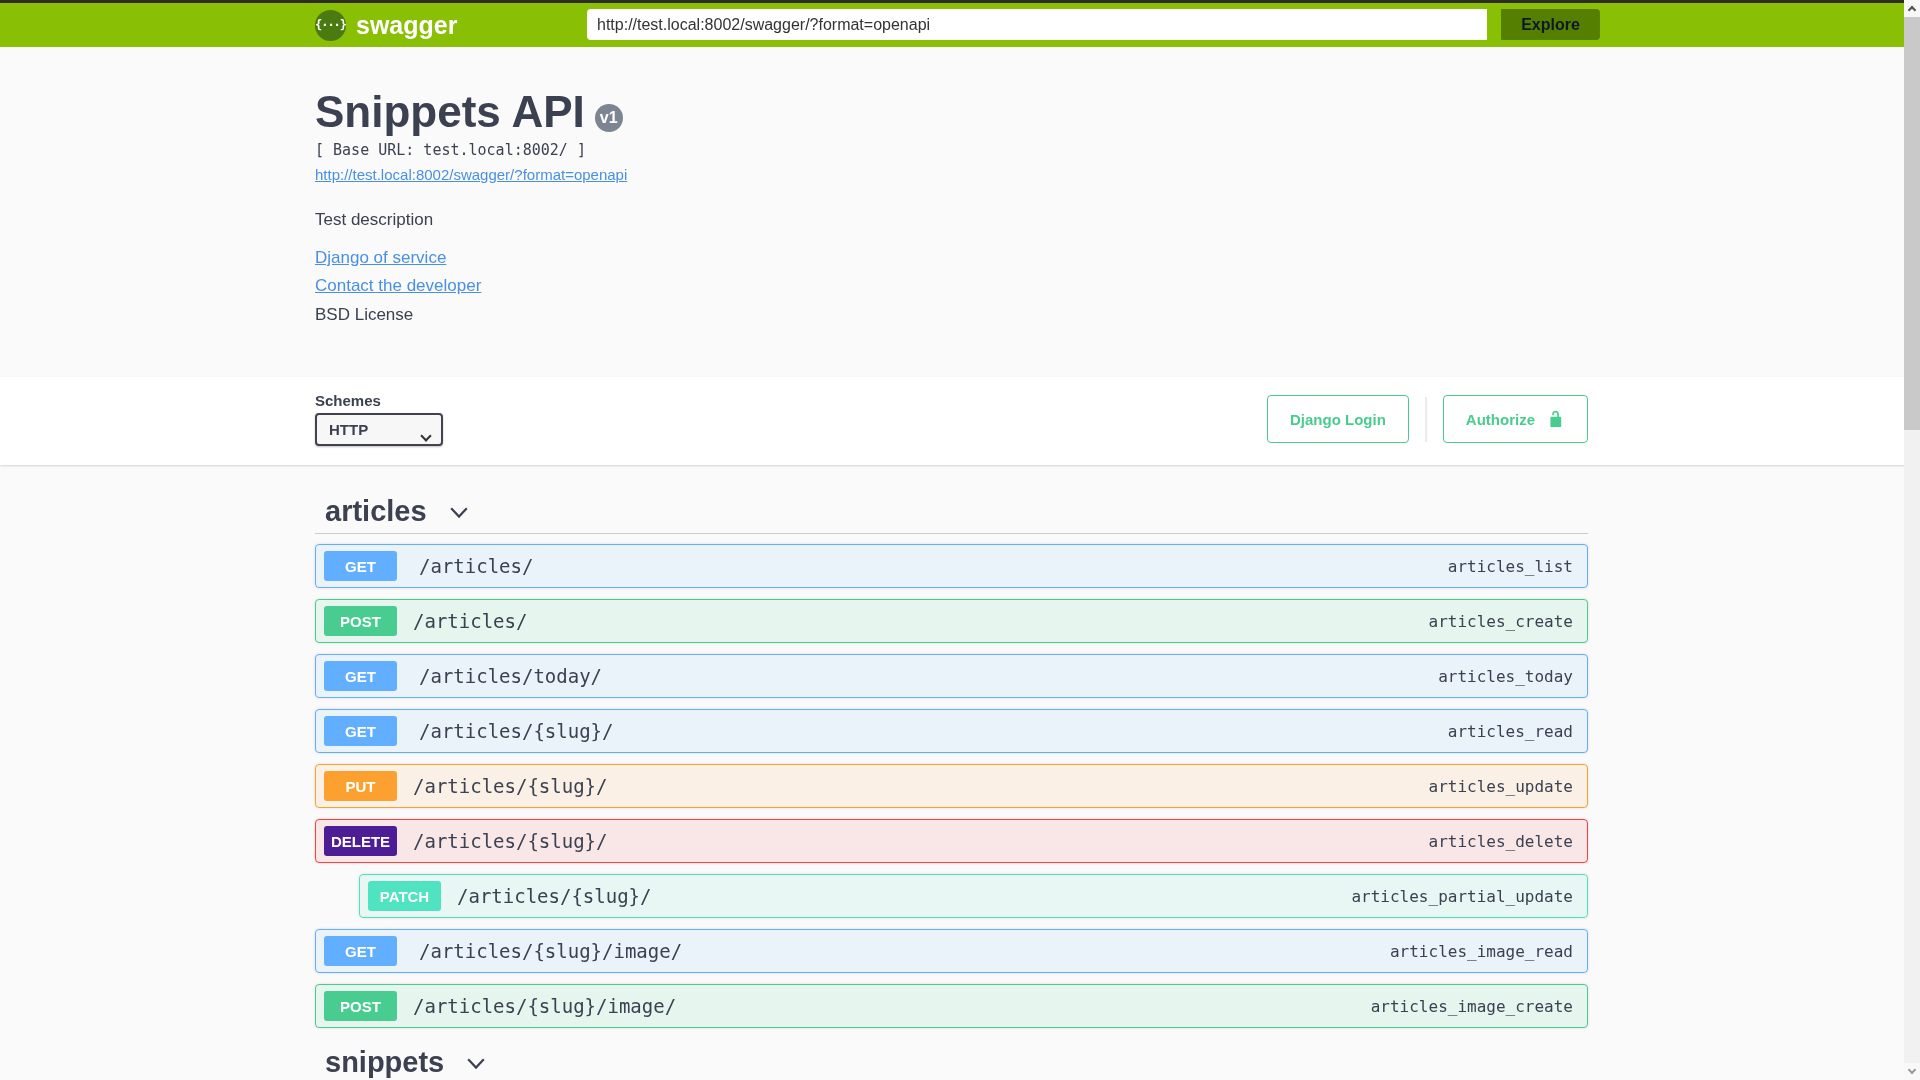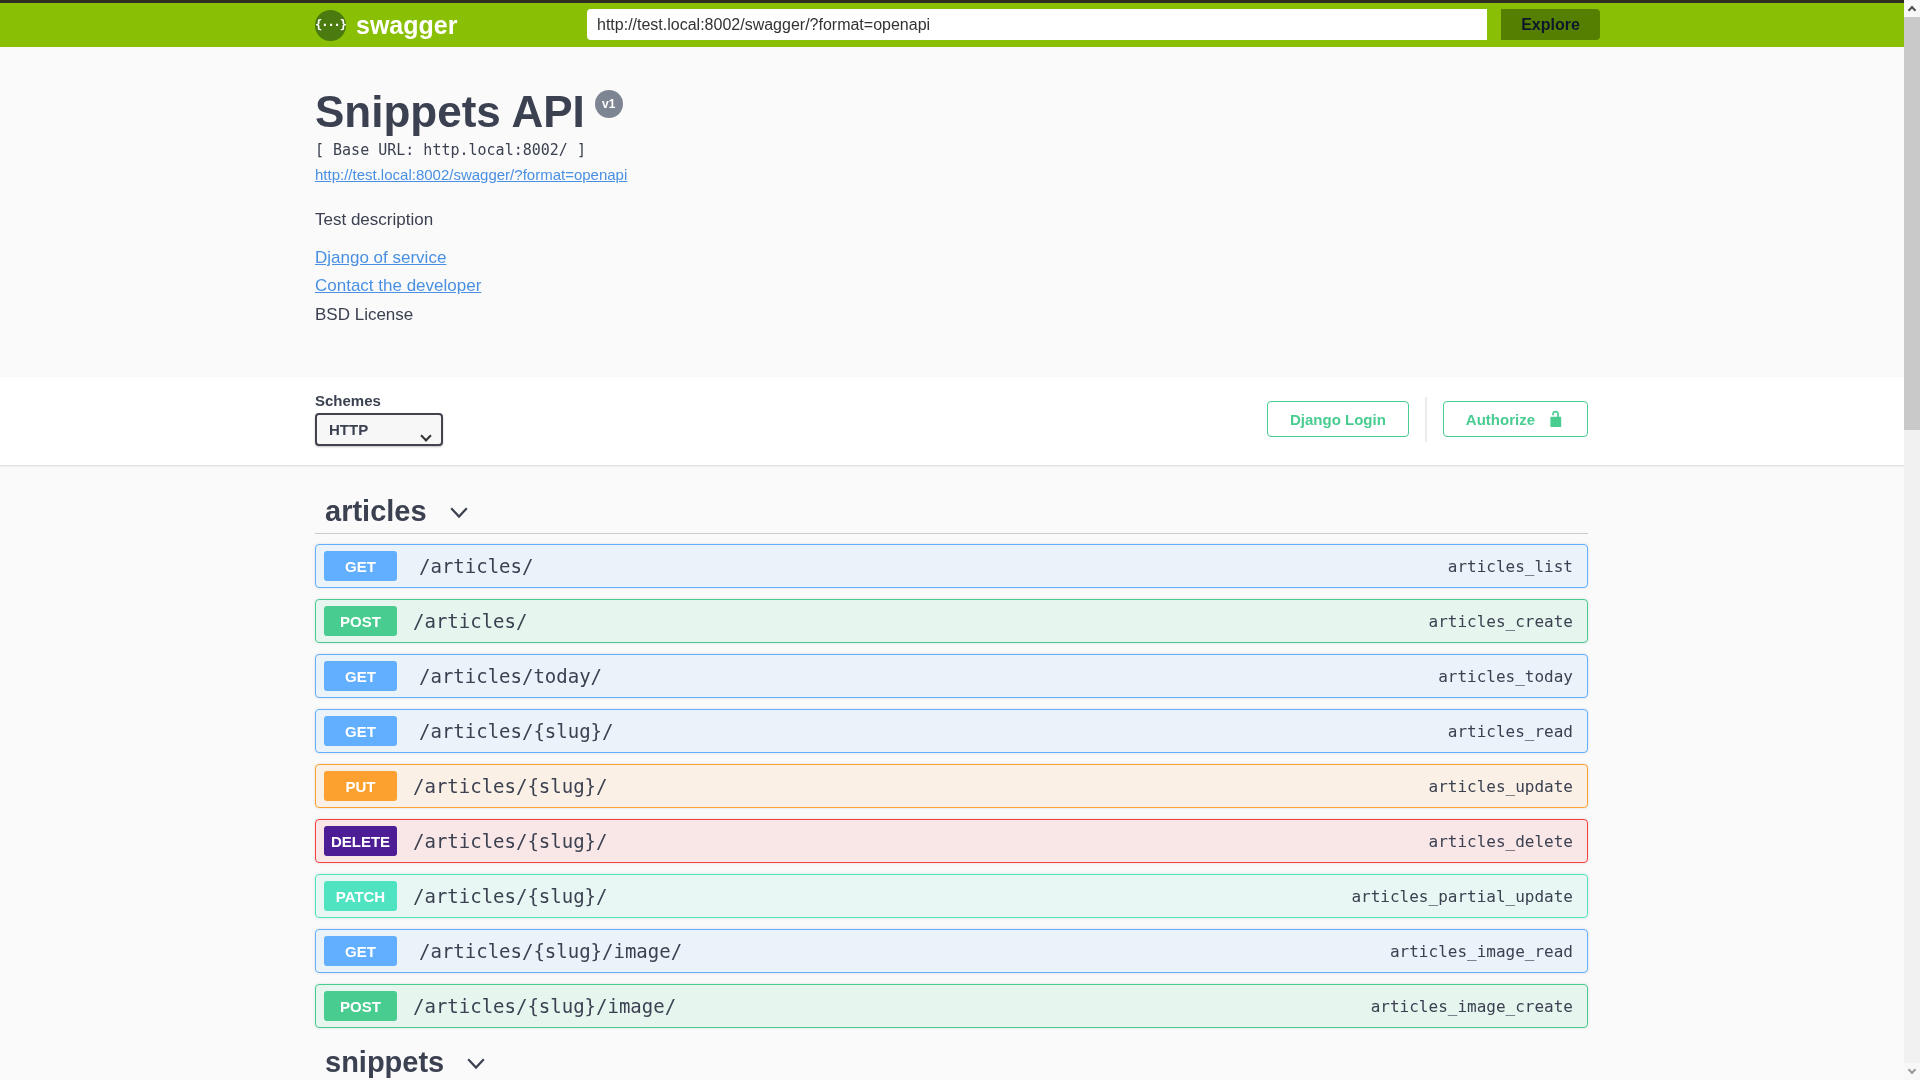--- a/index.html
+++ b/index.html
@@ -55,23 +55,23 @@
   
   .info { padding-top: 41px; padding-bottom: 52px; }
   .api-title {
     display: flex; align-items: flex-start;
     font-size: 44px; font-weight: bold; color: #3b4151;
     line-height: 48px;
   }
   .version-badge {
     width: 28px; height: 28px; border-radius: 50%;
     background: #7d8492; color: #fff;
-    font-size: 12px; font-weight: bold;
+    font-size: 16px; font-weight: bold;
     display: flex; align-items: center; justify-content: center;
-    margin-left: 10px; margin-top: 2px;
+    margin-left: 10px; margin-top: 16px;
   }
   .base-url {
     font-family: "DejaVu Sans Mono", monospace;
     font-size: 15px; color: #3b4151; margin-top: 5px;
   }
   .spec-link {
     display: inline-block; margin-top: 7px;
     font-size: 15px; color: #4990e2; text-decoration: underline;
   }
   .description { margin-top: 26px; font-size: 17px; color: #3b4151; }
@@ -104,21 +104,21 @@
   }
   .select-chevron {
     position: absolute; right: 13px; top: 11px;
     width: 8px; height: 8px;
     border-right: 2px solid #333; border-bottom: 2px solid #333;
     transform: rotate(45deg);
     pointer-events: none;
   }
   .auth-wrapper { display: flex; align-items: center; }
   .auth-btn {
-    height: 36px; padding: 0 22px;
+    height: 48px; padding: 0 22px;
     background: transparent;
     border: 1.5px solid #49cc90; border-radius: 4px;
     color: #49cc90; font-size: 15px; font-weight: bold;
     font-family: "Liberation Sans", sans-serif;
     display: flex; align-items: center; gap: 12px;
     cursor: pointer;
   }
   .auth-divider { width: 2px; height: 45px; background: #ebebeb; margin: 0 16px; }
 
   
@@ -139,21 +139,21 @@
     display: flex; align-items: center;
     border: 1px solid; border-radius: 4px;
     margin-bottom: 11px;
     box-shadow: 0 0 3px rgba(0,0,0,.12);
     cursor: pointer;
   }
   .opblock.get    { background: rgba(97,175,254,.1);  border-color: #61affe; gap: 6px; }
   .opblock.post   { background: rgba(73,204,144,.1);  border-color: #49cc90; }
   .opblock.put    { background: rgba(252,161,48,.1);  border-color: #fca130; }
   .opblock.delete { background: rgba(249,62,62,.1);   border-color: #f93e3e; }
-  .opblock.patch  { background: rgba(80,227,194,.1);  border-color: #50e3c2; }
+  .opblock.patch  { background: rgba(80,227,194,.1);  border-color: #50e3c2; margin-left: 44px; }
   .method-badge {
     min-width: 73px; height: 30px; margin-left: 8px;
     border-radius: 3px; color: #fff;
     font-size: 15px; font-weight: bold;
     display: flex; align-items: center; justify-content: center;
     padding: 0 6px;
   }
   .get    .method-badge { background: #61affe; }
   .post   .method-badge { background: #49cc90; }
   .put    .method-badge { background: #fca130; }
@@ -211,21 +211,21 @@
     <input type="text" value="http://test.local:8002/swagger/?format=openapi" style="">
     <button class="explore-btn">Explore</button>
   </div>
 </div>
 
 <div class="info wrapper">
   <div class="api-title">
     <span>Snippets API</span>
     <span class="version-badge">v1</span>
   </div>
-  <div class="base-url">[ Base URL: http.local:8002/ ]</div>
+  <div class="base-url">[ Base URL: test.local:8002/ ]</div>
   <a href="#" class="spec-link">http://test.local:8002/swagger/?format=openapi</a>
   <div class="description">Test description</div>
   <a href="#" class="info-link link-terms">Django of service</a>
   <a href="#" class="info-link link-contact">Contact the developer</a>
   <div class="license-text">BSD License</div>
 </div>
 
 <div class="scheme-bar">
   <div class="wrapper">
     <div>

